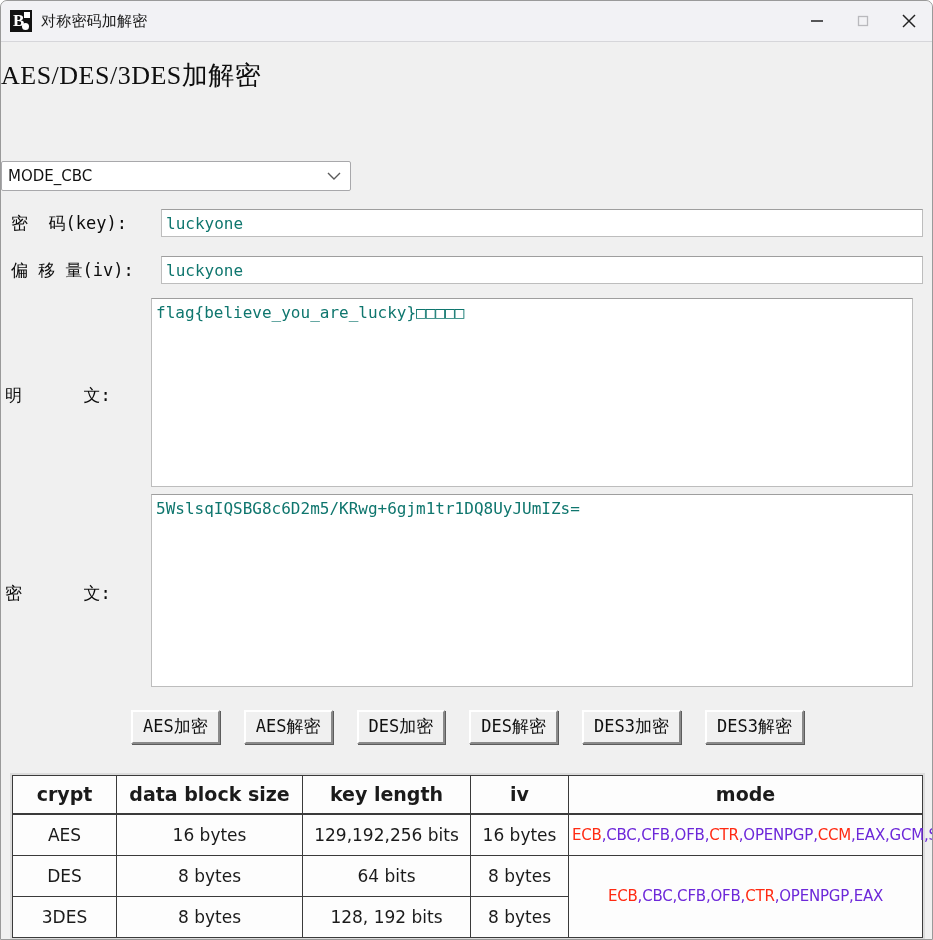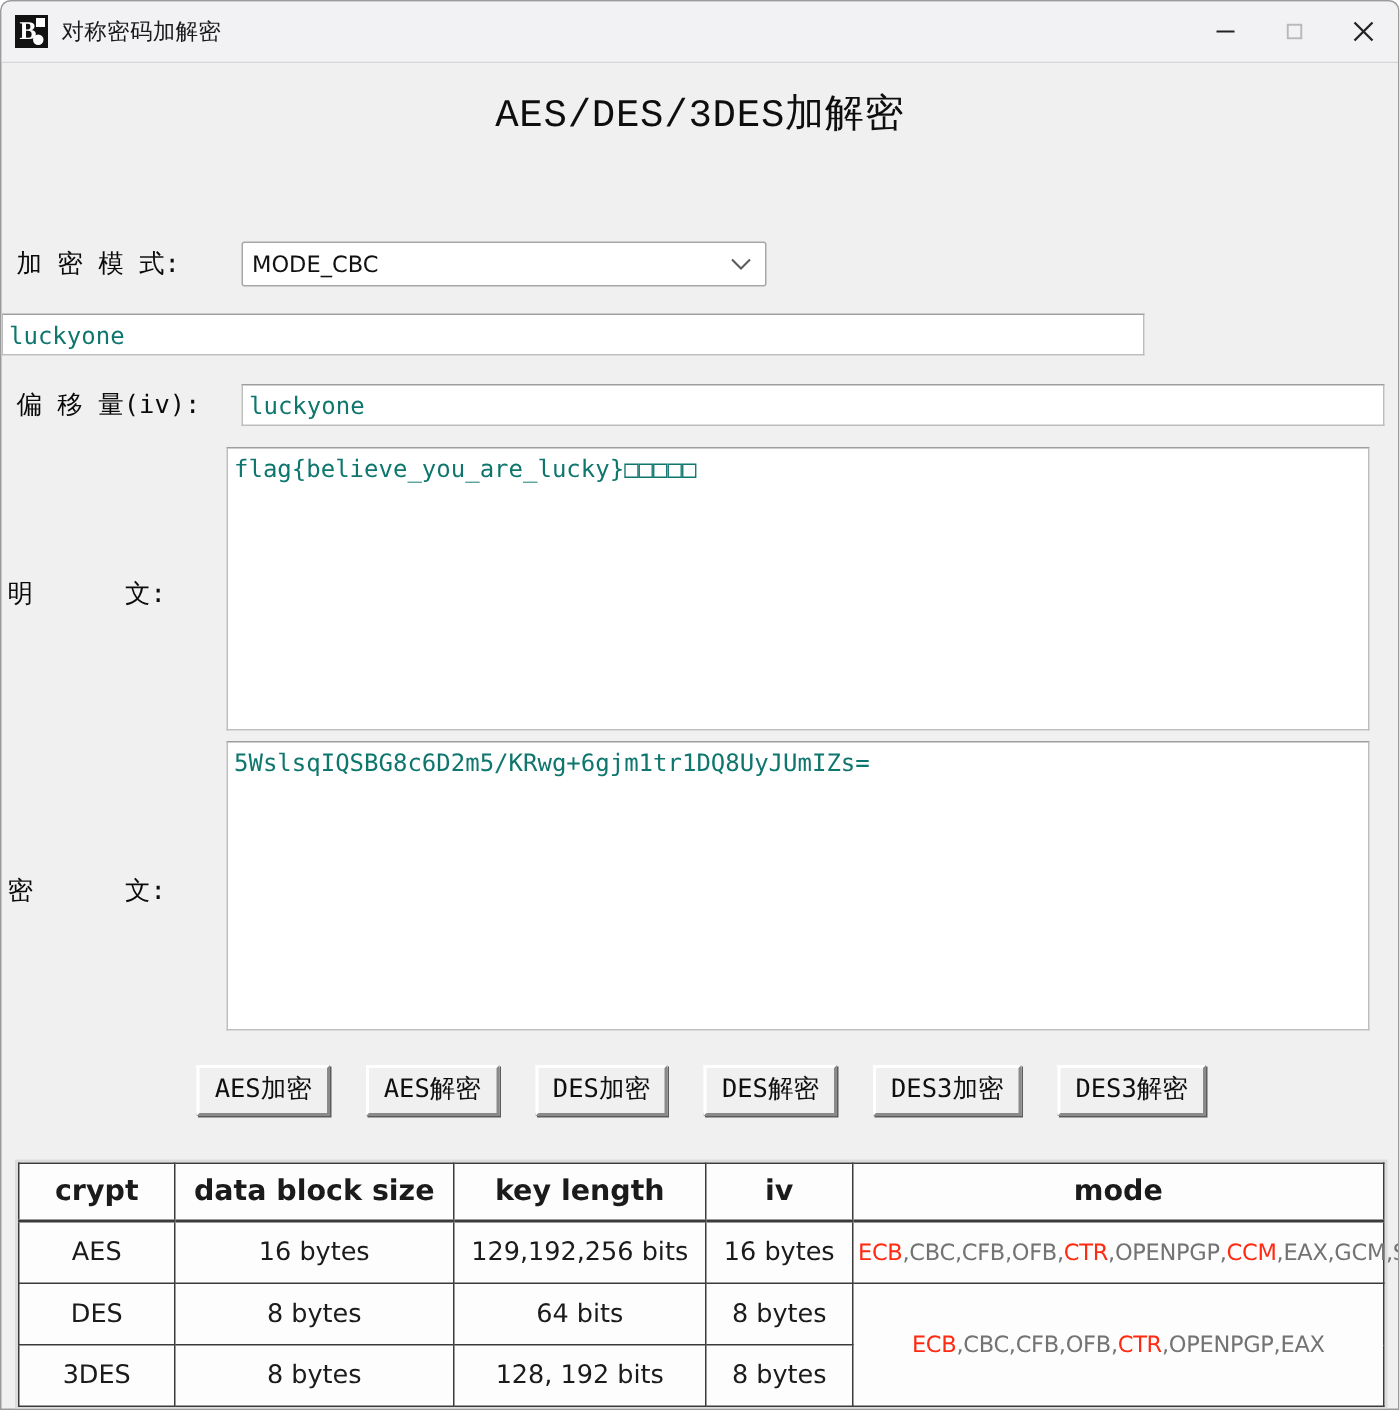--- a/index.html
+++ b/index.html
@@ -93,25 +93,24 @@
     border: none;
     padding: 0;
   }
   .winbtn svg { display: block; }
   
   #content {
     position: relative;
     height: 899px;
   }
   #heading {
-    text-align: center;
     font-size: 26px;
     color: #0e0e0e;
     padding-top: 16px;
-    font-family: Liberation Mono, monospace;
+    font-family: Liberation Serif, serif;
     letter-spacing: .5px;
   }
   .row {
     position: absolute;
     left: 0;
     display: flex;
     align-items: flex-start;
   }
   .lbl {
     font-family: "DejaVu Sans Mono", monospace;
@@ -231,21 +230,21 @@
     padding: 10px 2px;
     margin-top: 11px;
   }
   td.mode-cell {
     font-size: 15px;
     line-height: 1.25;
     padding: 6px 3px;
     letter-spacing: -.2px;
   }
   .m-red { color: #ff2a12; }
-  .m-dark { color: #737373; }
+  .m-dark { color: #6d28d9; }
   col.c-crypt { width: 104px; }
   col.c-block { width: 186px; }
   col.c-key   { width: 168px; }
   col.c-iv    { width: 98px; }
   col.c-mode  { width: auto; }
 </style>
 </head>
 <body>
 
 <div id="window">
@@ -275,32 +274,32 @@
         </svg>
       </div>
     </div>
   </div>
 
   <div id="content">
 
     <div id="heading">AES/DES/3DES加解密</div>
 
     <div class="row" id="combo-row">
-      <div class="lbl" id="combo-label">加 密 模 式:</div>
       <div id="combo">
         <span id="combo-value">MODE_CBC</span>
         <span id="combo-arrow">
           <svg width="14" height="9" viewBox="0 0 14 9">
             <polyline points="1,1.5 7,7.5 13,1.5" fill="none" stroke="#5a5a5a" stroke-width="1.4"></polyline>
           </svg>
         </span>
       </div>
     </div>
 
     <div class="row" id="key-row">
+      <div class="lbl" id="key-label">密  码(key):</div>
       <input class="field" id="key-input" type="text" value="luckyone" style="">
     </div>
 
     <div class="row" id="iv-row">
       <div class="lbl" id="iv-label">偏 移 量(iv):</div>
       <input class="field" id="iv-input" type="text" value="luckyone" style="">
     </div>
 
     <div class="row" id="plain-row">
       <div class="lbl" id="plain-label">明      文:</div>

